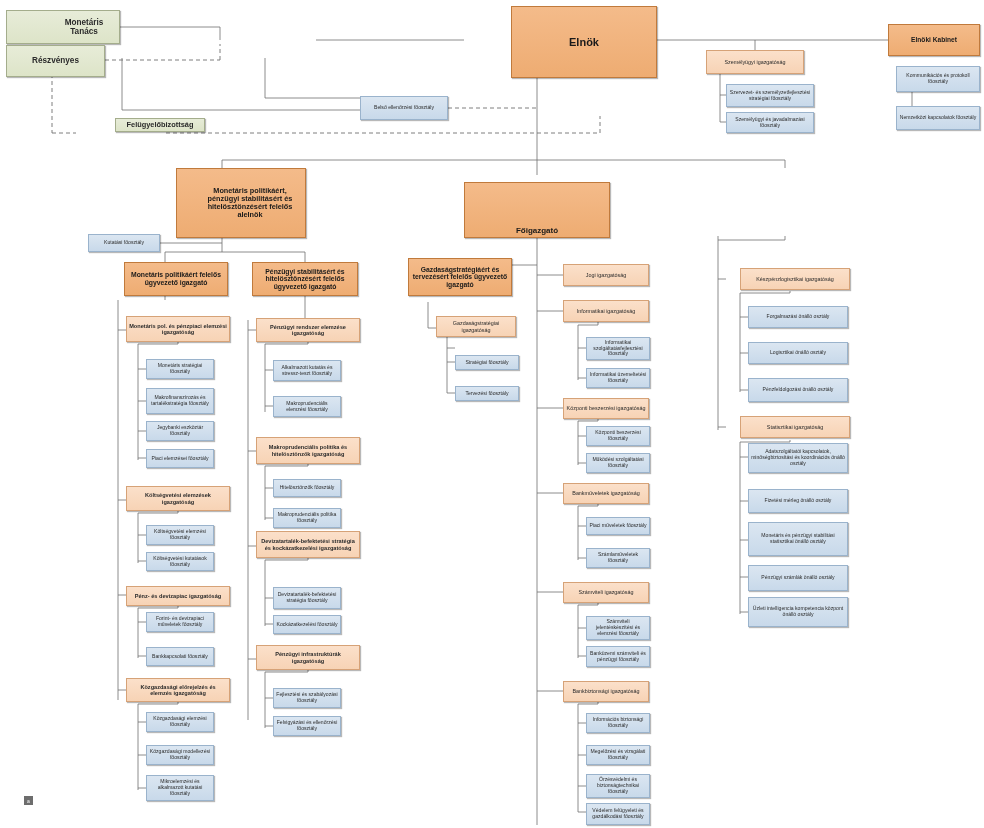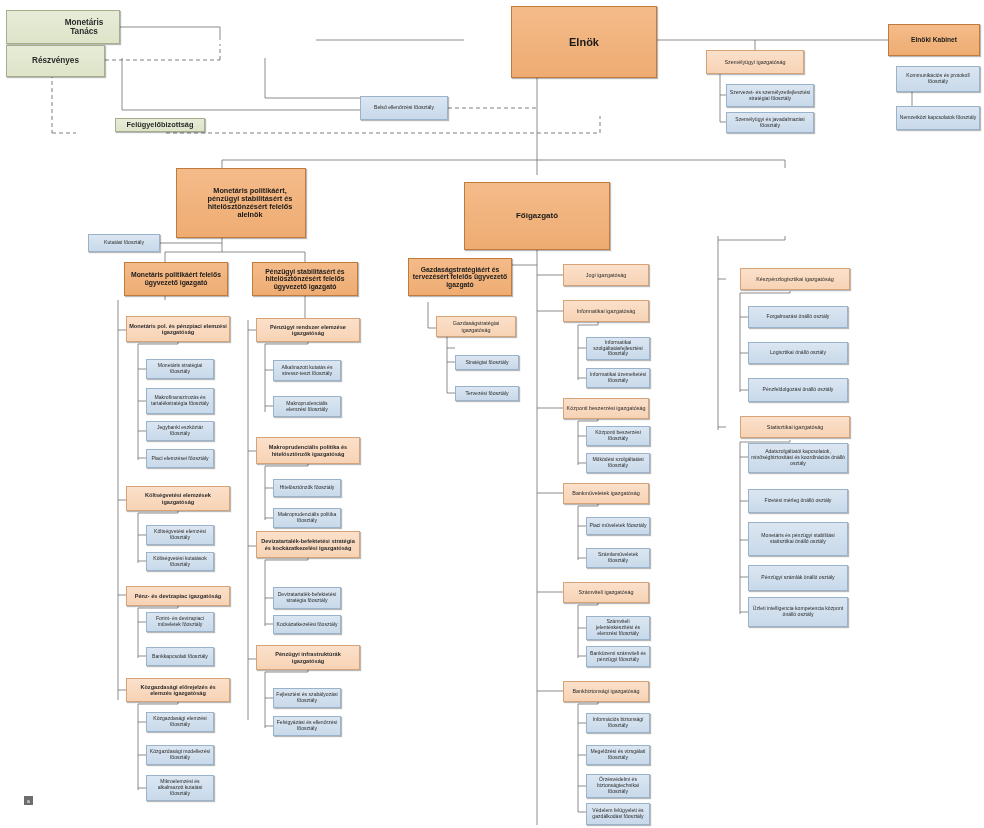--- a/index.html
+++ b/index.html
@@ -389,21 +389,21 @@
   <div class="node orange-light t-dir-b" style="left:256px;top:645px;width:104px;height:25px;">
     <span>Pénzügyi infrastruktúrák igazgatóság</span>
   </div>
   <div class="node blue" style="left:273px;top:688px;width:68px;height:20px;">
     <span>Fejlesztési és szabályozási főosztály</span>
   </div>
   <div class="node blue" style="left:273px;top:716px;width:68px;height:20px;">
     <span>Felvigyázási és ellenőrzési főosztály</span>
   </div>
 
-  <div class="node orange-strong t-foigazgato" style="left:464px;top:182px;width:146px;height:68px;">
+  <div class="node orange-strong t-foigazgato" style="left:464px;top:182px;width:146px;height:56px;align-items:flex-end;">
     <span>Főigazgató</span>
   </div>
 
   <div class="node orange-strong t-ugyvez" style="left:408px;top:258px;width:104px;height:38px;">
     <span>Gazdaságstratégiáért és tervezésért felelős ügyvezető igazgató</span>
   </div>
   <div class="node orange-light" style="left:436px;top:316px;width:80px;height:21px;">
     <span>Gazdaságstratégiai igazgatóság</span>
   </div>
   <div class="node blue" style="left:455px;top:355px;width:64px;height:15px;">

